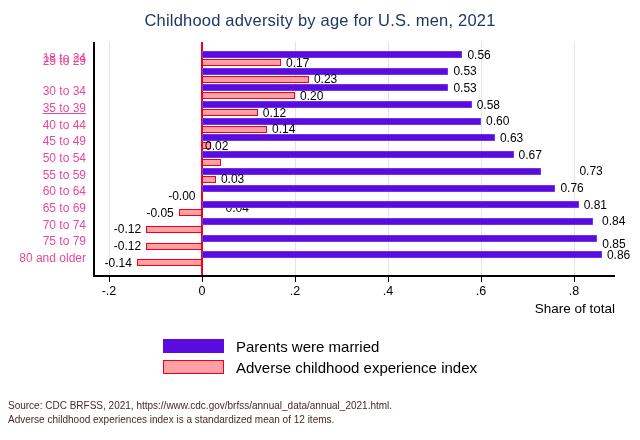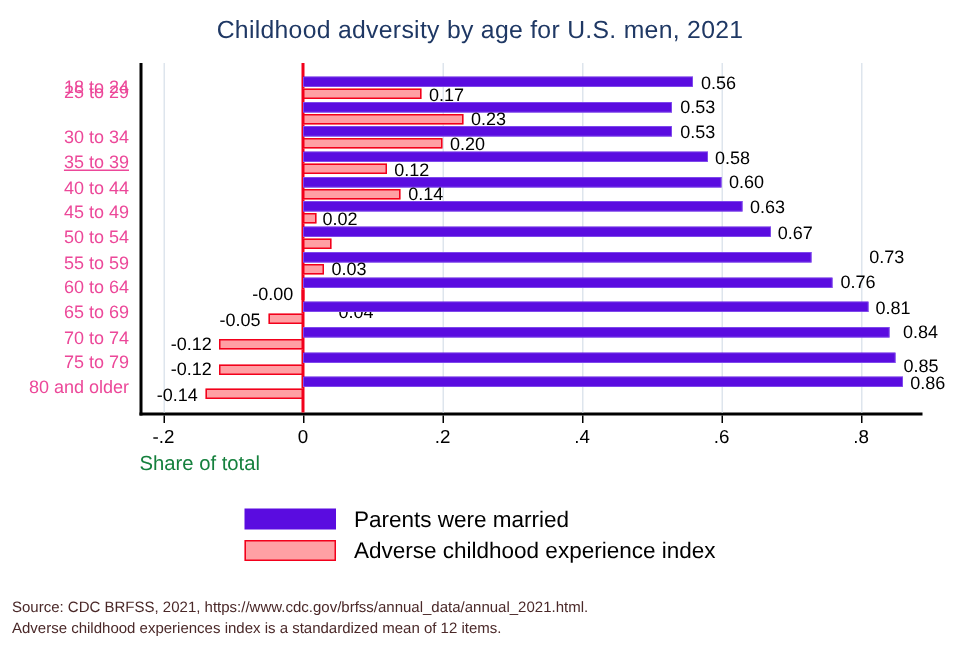--- a/index.html
+++ b/index.html
@@ -34,21 +34,21 @@
     text-align: right; font-size: 12px; line-height: 15px; color: #ec4899;
     white-space: nowrap;
   }
   .x-tick { position: absolute; top: 277px; width: 1px; height: 5px; background: #000000; }
   .x-tick-label {
     position: absolute; top: 284px; width: 40px; margin-left: -20px;
     text-align: center; font-size: 12.5px; color: #000000;
   }
   .x-axis-label {
     position: absolute; top: 301px; left: 93px; width: 522px;
-    text-align: left; font-size: 13.5px; color: #15803d;
+    text-align: right; font-size: 13.5px; color: #000000;
   }
   .legend { position: absolute; top: 334px; left: 0; width: 640px; text-align: center; }
   .legend-inner { display: inline-block; text-align: right; }
   .legend-row { display: flex; align-items: center; margin: 3px 0; height: 18px; }
   .legend-swatch { width: 61px; height: 14px; margin-right: 12px; flex: 0 0 auto; }
   .legend-swatch.purple { background: #5a0ce0; }
   .legend-swatch.pink { background: #ffa0a4; border: 1px solid #f2001b; }
   .legend-label { font-size: 15px; color: #000000; white-space: nowrap; }
   .footnote {
     position: absolute; left: 8px; top: 399px; width: 620px;
@@ -84,21 +84,21 @@
       <div class="val-label" style="left: 381.7px; top: 56.5769px;">0.58</div>
       <div class="bar bar-pink" style="left: 107px; width: 55.8px; top: 67.0769px; height: 7px; background: rgb(255, 160, 164); border-color: rgb(242, 0, 27);"></div>
       <div class="val-label" style="left: 167.8px; top: 64.5769px;">0.12</div>
       <div class="bar bar-purple" style="left: 107px; width: 279px; top: 75.7692px; height: 7px; background: rgb(90, 12, 224);"></div>
       <div class="val-label" style="left: 391px; top: 73.2692px;">0.60</div>
       <div class="bar bar-pink" style="left: 107px; width: 65.1px; top: 83.7692px; height: 7px; background: rgb(255, 160, 164); border-color: rgb(242, 0, 27);"></div>
       <div class="val-label" style="left: 177.1px; top: 81.2692px;">0.14</div>
       <div class="bar bar-purple" style="left: 107px; width: 292.95px; top: 92.4615px; height: 7px; background: rgb(90, 12, 224);"></div>
       <div class="val-label" style="left: 404.95px; top: 89.9615px;">0.63</div>
       <div class="bar bar-pink" style="left: 107px; width: 9.3px; top: 100.462px; height: 7px; background: rgb(255, 160, 164); border-color: rgb(242, 0, 27);"></div>
-      <div class="val-label" style="left: 120px; top: 97.9615px;">0.02</div>
+      <div class="val-label" style="left: 110px; top: 97.9615px;">0.02</div>
       <div class="bar bar-purple" style="left: 107px; width: 311.55px; top: 109.154px; height: 7px; background: rgb(90, 12, 224);"></div>
       <div class="val-label" style="left: 423.55px; top: 106.654px;">0.67</div>
       <div class="bar bar-pink" style="left: 107px; width: 18.6px; top: 117.154px; height: 7px; background: rgb(255, 160, 164); border-color: rgb(242, 0, 27);"></div>
       <div class="val-label" style="left: 130.6px; top: 114.654px; margin-top: 45px;">0.04</div>
       <div class="bar bar-purple" style="left: 107px; width: 339.45px; top: 125.846px; height: 7px; background: rgb(90, 12, 224);"></div>
       <div class="val-label" style="left: 451.45px; top: 123.346px; margin-left: 33px;">0.73</div>
       <div class="bar bar-pink" style="left: 107px; width: 13.95px; top: 133.846px; height: 7px; background: rgb(255, 160, 164); border-color: rgb(242, 0, 27);"></div>
       <div class="val-label" style="left: 125.95px; top: 131.346px;">0.03</div>
       <div class="bar bar-purple" style="left: 107px; width: 353.4px; top: 142.538px; height: 7px; background: rgb(90, 12, 224);"></div>
       <div class="val-label" style="left: 465.4px; top: 140.038px;">0.76</div>

